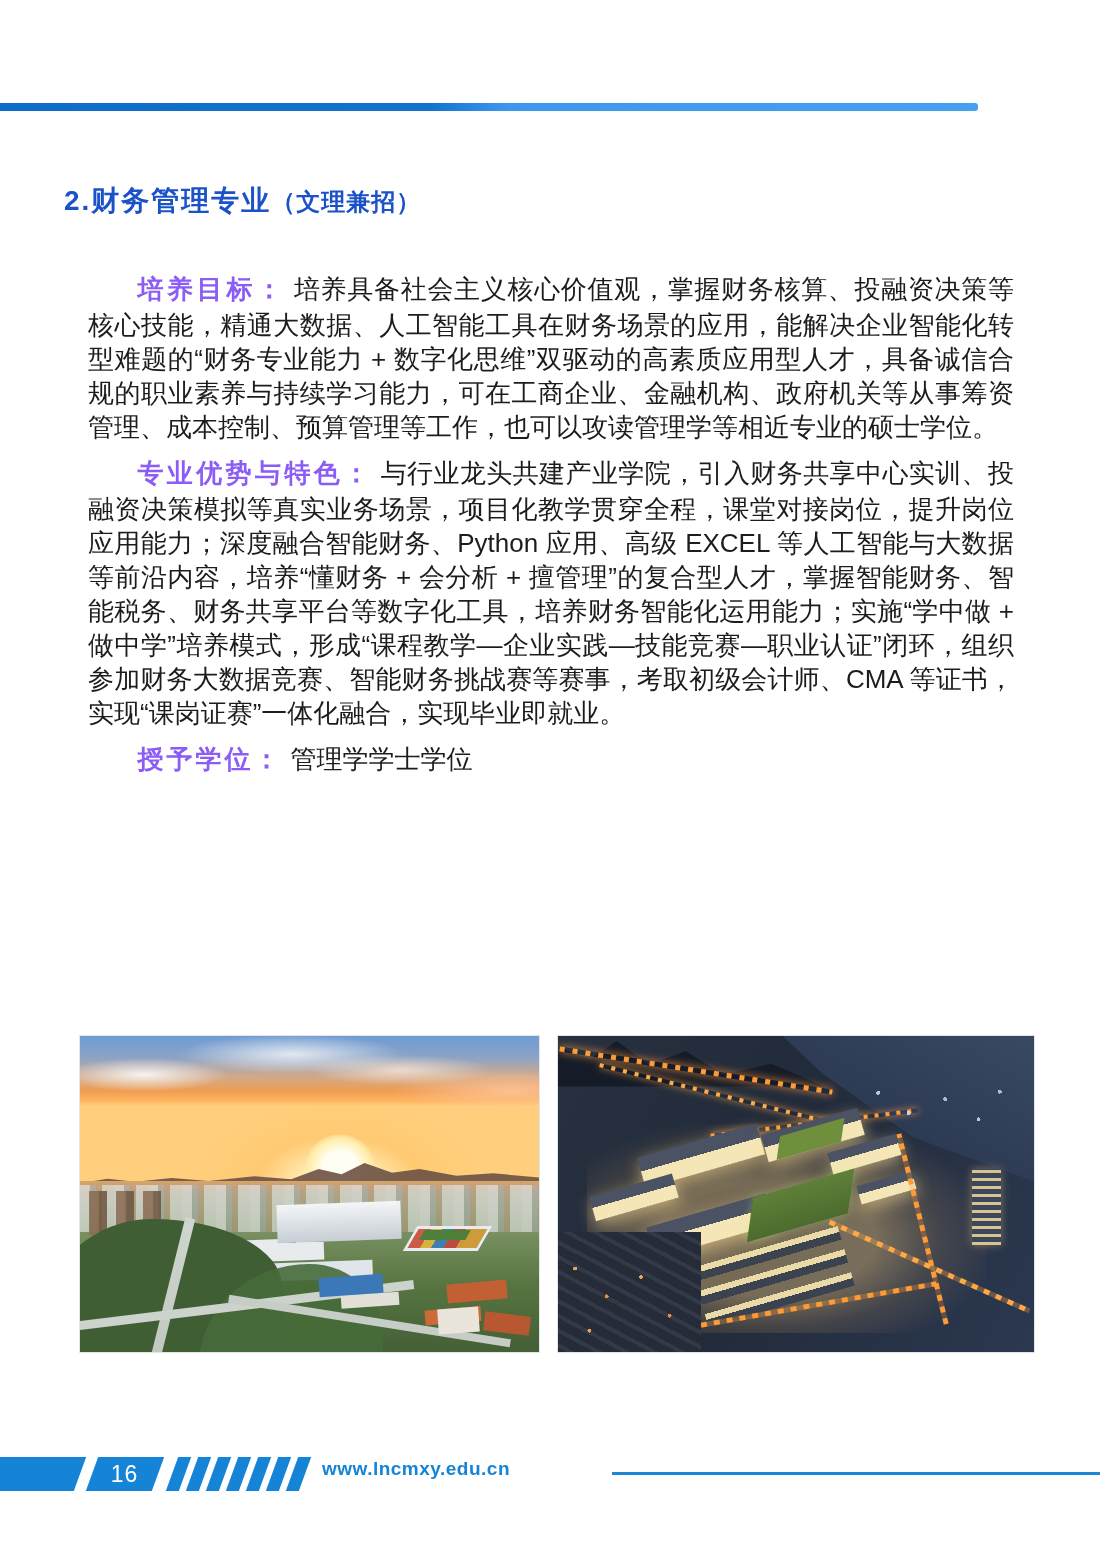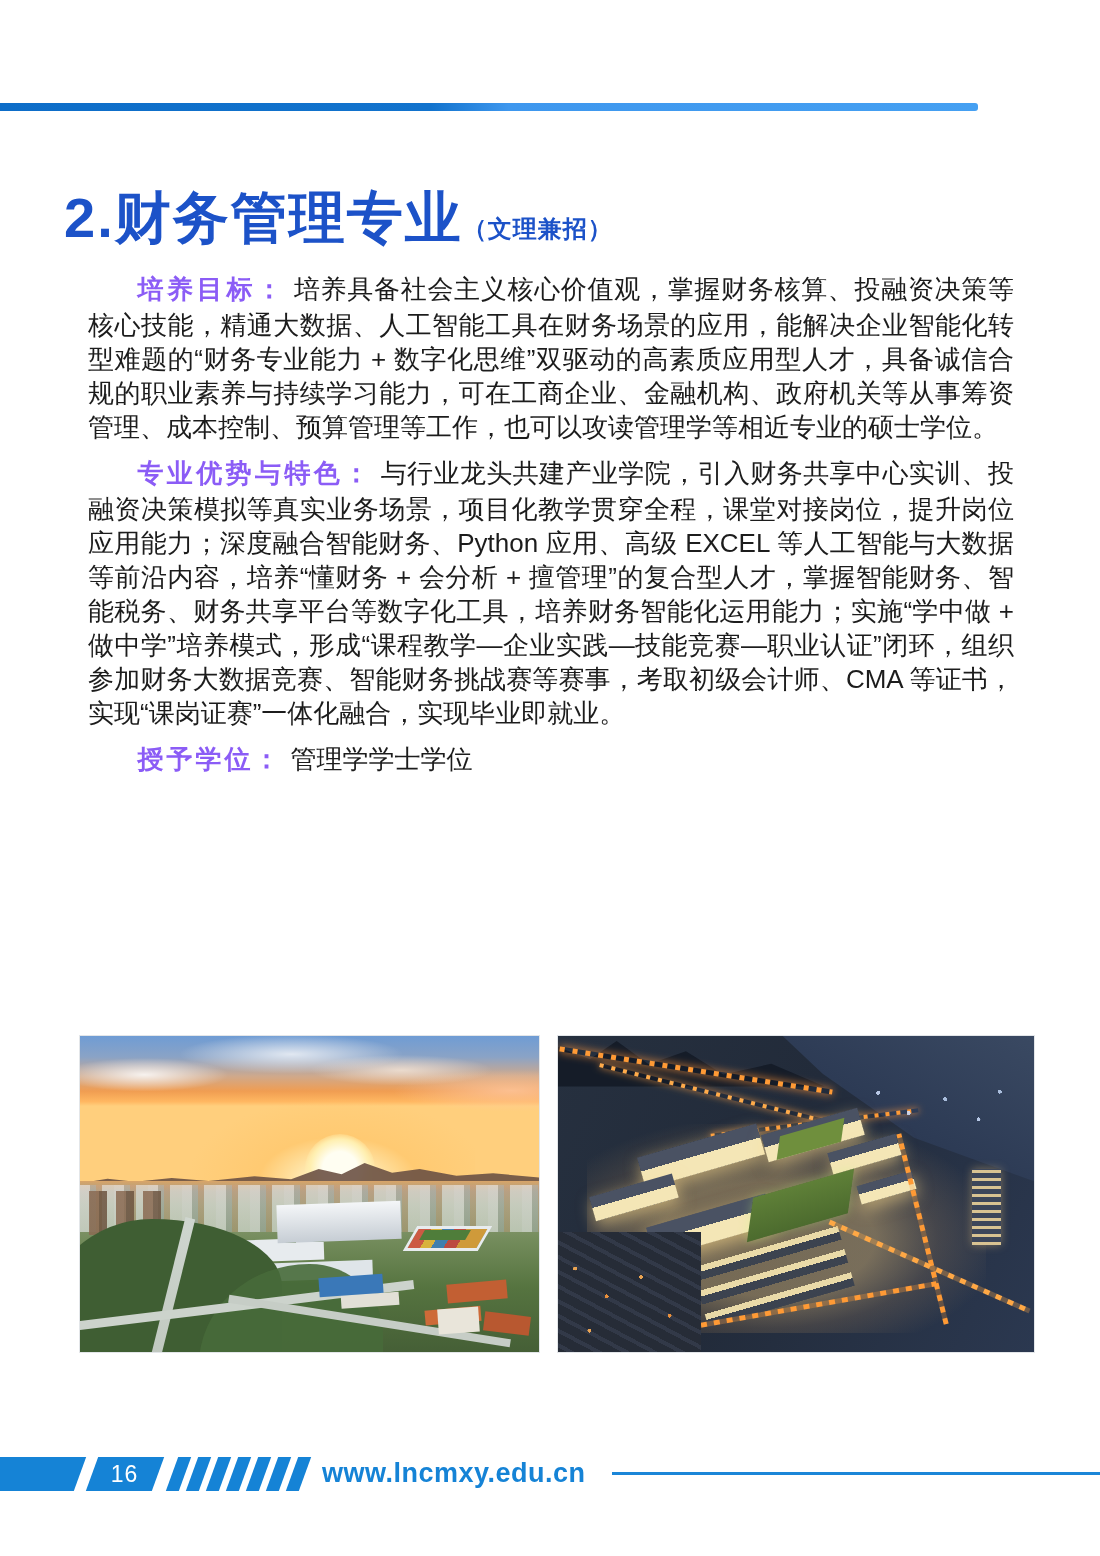--- a/index.html
+++ b/index.html
@@ -7,21 +7,21 @@
     width:1100px;height:1556px;position:relative;background:#ffffff;
     font-family:"Liberation Sans","DejaVu Sans",sans-serif;overflow:hidden;
   }
   
   .topline{
     position:absolute;left:0;top:103px;width:978px;height:8px;
     background:linear-gradient(90deg,#0d6dc8 0%,#1273cd 44%,#3e97ee 52%,#45a0f2 100%);
     border-radius:0 3px 3px 0;
   }
   .title{position:absolute;left:64px;top:160px;color:#1c52c8;white-space:nowrap;}
-  .title-main{font-size:56px;font-weight:bold;letter-spacing:2px;}
+  .title-main{font-size:28px;font-weight:bold;letter-spacing:2px;}
   .title-suffix{font-size:24px;font-weight:bold;margin-left:0;letter-spacing:1px;}
   
   .content{
     position:absolute;left:88px;top:272px;width:926px;
     font-size:26px;line-height:34px;color:#1c1c1c;text-align:justify;font-weight:500;
   }
   .para{margin:0 0 12px 0;text-indent:1.9em;}
   .para.short{margin-bottom:6px;text-align:left;}
   .plabel{
     font-family:Liberation Mono, monospace;
@@ -122,21 +122,21 @@
       radial-gradient(circle 2px at 22% 80%,#ffb055 97%,transparent);}
   
   .footer{position:absolute;left:0;top:1457px;width:1100px;height:34px;}
   .f-bar{position:absolute;left:-16px;top:0;width:96px;height:34px;background:#1583d6;transform:skewX(-20deg);}
   .f-num{position:absolute;left:92px;top:0;width:66px;height:34px;background:#1583d6;transform:skewX(-20deg);
     display:flex;align-items:center;justify-content:center;}
   .f-num span{transform:skewX(20deg);color:#ffffff;font-size:23px;letter-spacing:1px;}
   .f-slash{position:absolute;top:0;width:13px;height:34px;background:#1583d6;transform:skewX(-20deg);}
   .f-s0{left:172px;}.f-s1{left:192px;}.f-s2{left:212px;}.f-s3{left:232px;}
   .f-s4{left:252px;}.f-s5{left:272px;}.f-s6{left:292px;}
-  .f-url{position:absolute;left:322px;top:1px;font-size:27px;font-weight:bold;color:#1583d6;letter-spacing:.5px;}
+  .f-url{position:absolute;left:322px;top:1px;font-size:19px;font-weight:bold;color:#1583d6;letter-spacing:.5px;}
   .f-line{position:absolute;left:612px;right:0;top:15px;height:3px;background:#1b86d8;}
 </style>
 </head>
 <body>
 
 <div class="topline"></div>
 
 <h1 class="title">
   <span class="title-main">2.财务管理专业</span><span class="title-suffix">（文理兼招）</span>
 </h1>

